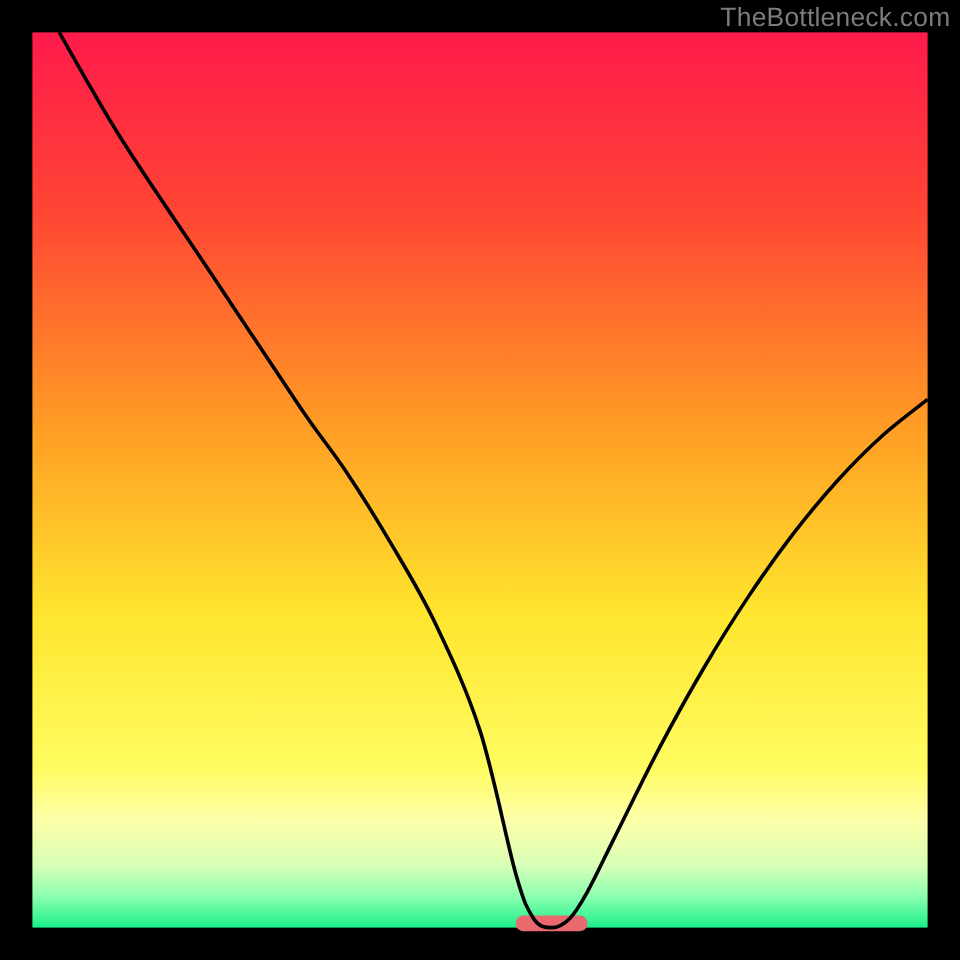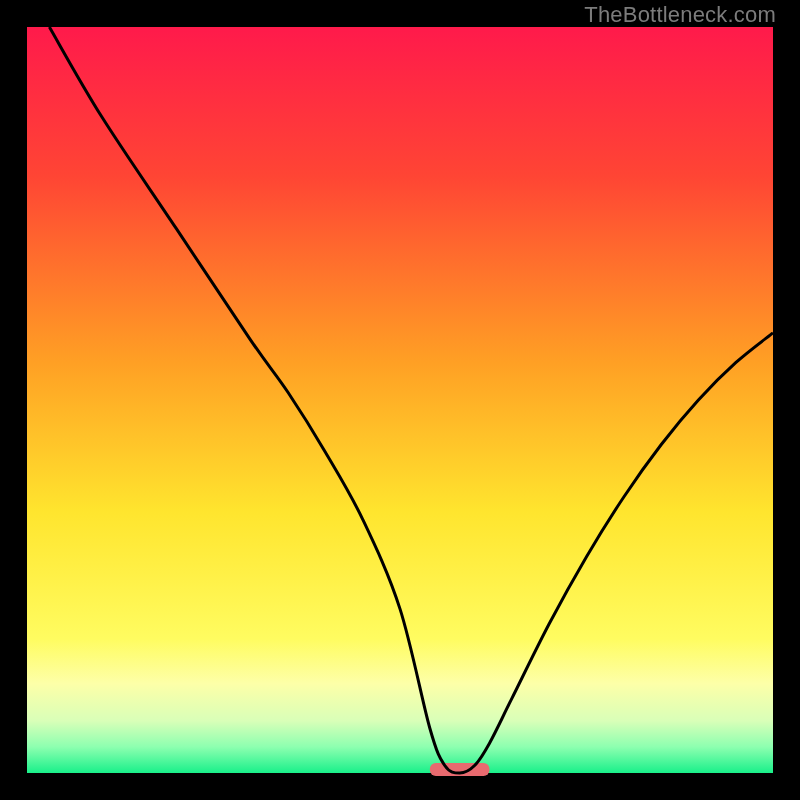--- a/index.html
+++ b/index.html
@@ -15,21 +15,21 @@
     width: 800px;
     height: 800px;
     background: #000;
   }
   svg {
     display: block;
   }
   .watermark {
     position: absolute;
     top: 2px;
-    right: 24px;
+    right: 8px;
     color: #7c7c7c;
     font-size: 22px;
     font-weight: 400;
     letter-spacing: 0.2px;
     user-select: none;
   }
 </style>
 </head>
 <body>
 

